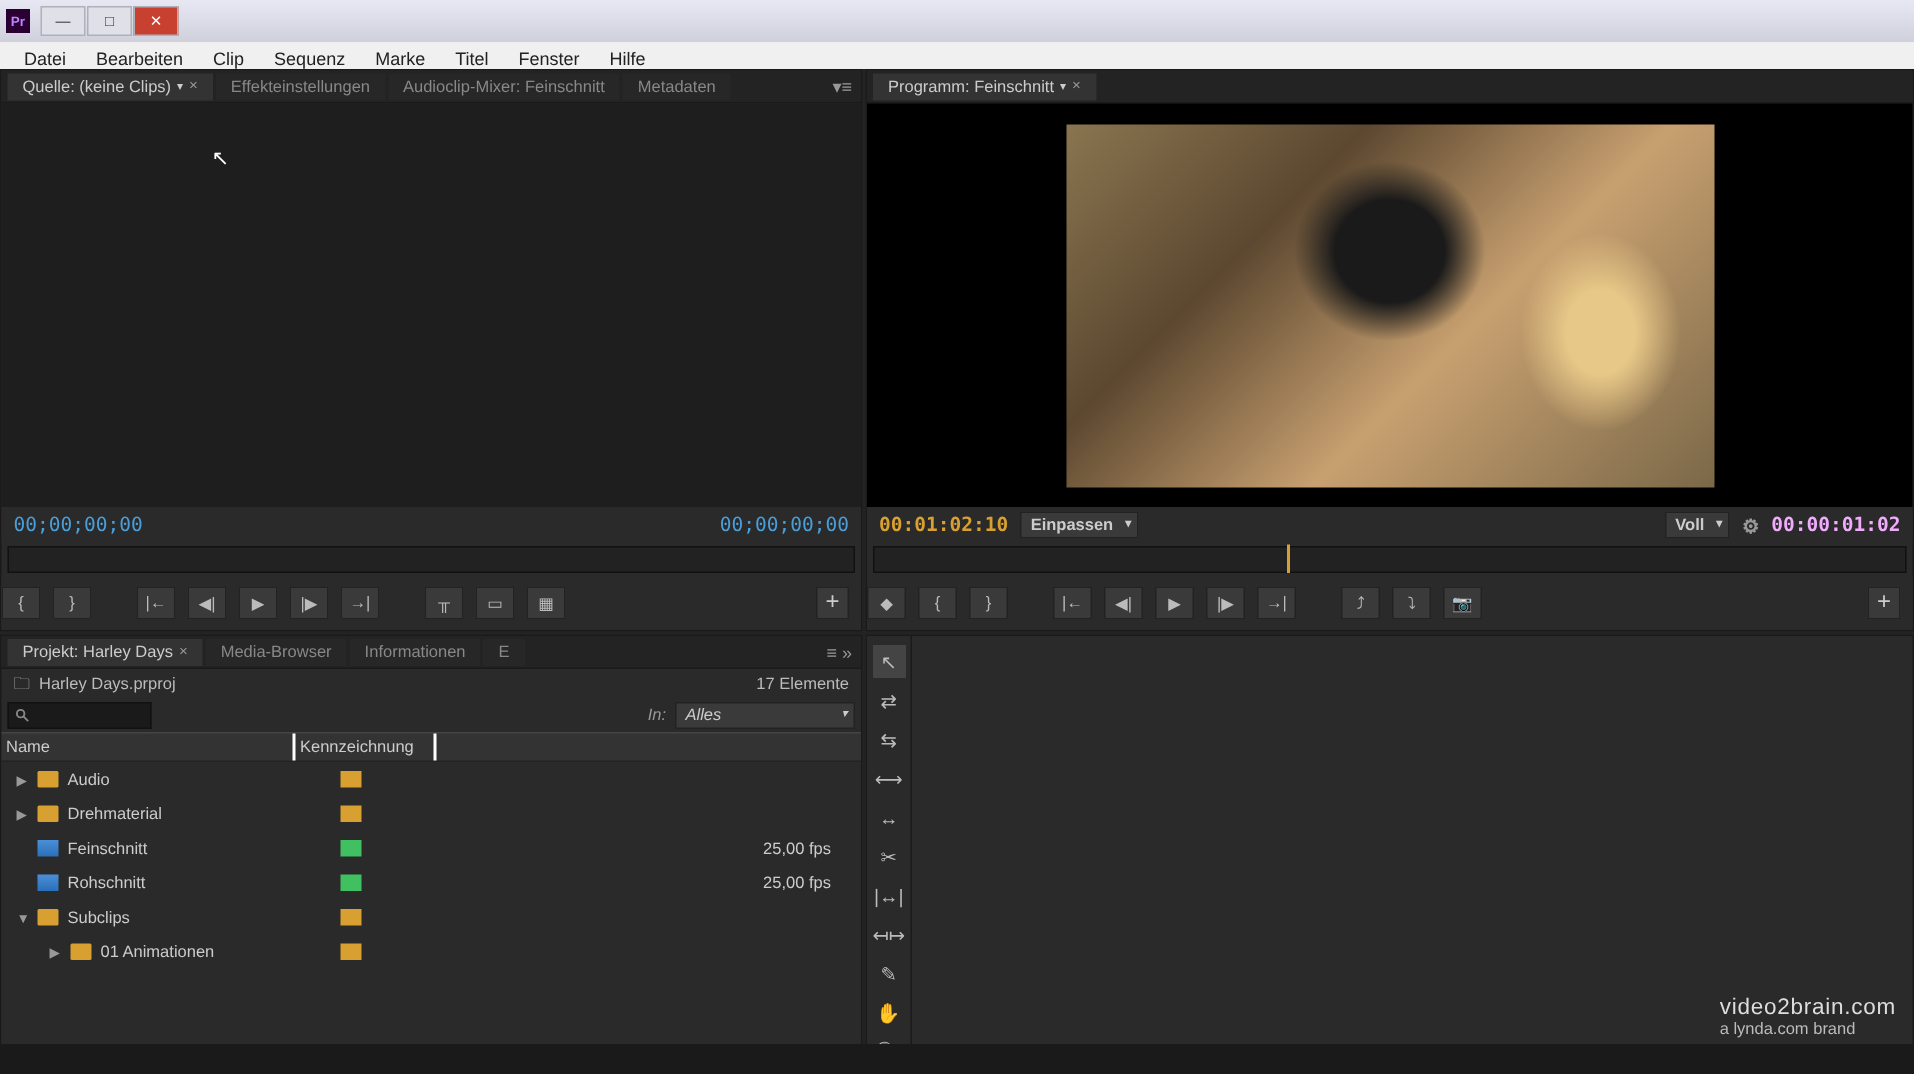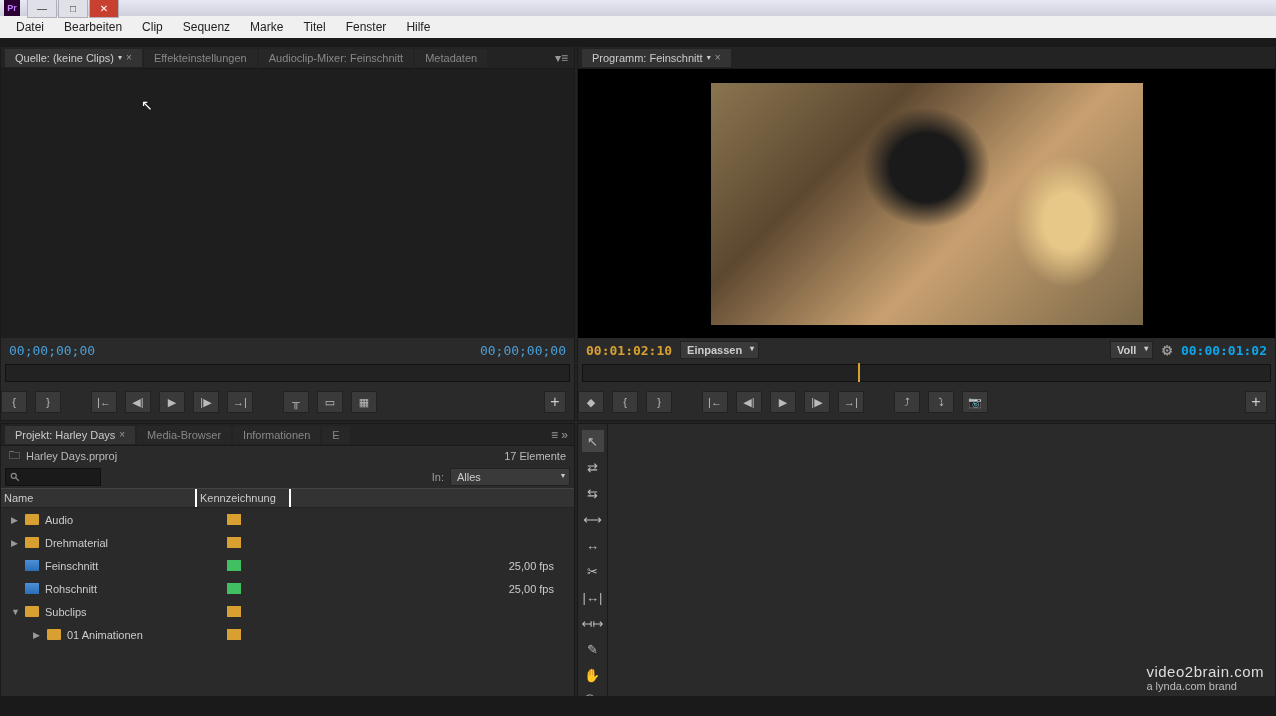--- a/index.html
+++ b/index.html
@@ -1,19 +1,19 @@
 <!DOCTYPE html>
 <html><head>
 <meta charset="utf-8">
 <style>
 * { margin: 0; padding: 0; box-sizing: border-box; font-family: "Segoe UI", Tahoma, sans-serif; user-select: none; }
 body { background: #1a1a1a; width: 1276px; height: 716px; overflow: hidden; position: relative; }
 
 
-.titlebar { height: 16px; background: linear-gradient(#e8e8f4, #d0d0dc); display: flex; align-items: center; padding: 0 4px; font-size: 11px; color: #333; }
+.titlebar { height: 28px; background: linear-gradient(#e8e8f4, #d0d0dc); display: flex; align-items: center; padding: 0 4px; font-size: 11px; color: #333; }
 .titlebar .app-icon { width: 16px; height: 16px; background: #2a0033; margin-right: 6px; display: flex; align-items: center; justify-content: center; color: #c080ff; font-size: 9px; font-weight: bold; }
 .titlebar .title-text { flex: 1; }
 .titlebar .win-controls { display: flex; }
 .titlebar .win-btn { width: 30px; height: 20px; display: flex; align-items: center; justify-content: center; font-size: 10px; background: #e0e0e8; margin-left: 1px; border: 1px solid #b0b0b8; }
 .titlebar .win-btn.close { background: #c84030; color: #fff; }
 
 
 .menubar { height: 22px; background: #f0f0f0; display: flex; align-items: center; padding: 0 6px; font-size: 12px; color: #222; }
 .menubar .menu-item { padding: 2px 10px; cursor: default; }
 
@@ -49,21 +49,21 @@
 .video-placeholder::after { content:""; position:absolute; right:5%; top:30%; width:25%; height:55%; background: radial-gradient(ellipse, #e8c888 30%, transparent 70%); }
 .program-panel .controls-row { display: flex; align-items: center; padding: 3px 8px; gap: 8px; background:#2a2a2a;font-weight:bold;}
 .dropdown { background: #3a3a3a; border: 1px solid #222; color: #ccc; font-size: 11px; padding: 2px 16px 2px 6px; position: relative; }
 .dropdown::after { content: "▾"; position: absolute; right: 4px; font-size: 8px; }
 .gear-icon { color: #999; font-size: 13px; }
 
 
 .project-panel { grid-column: 1; grid-row: 2; }
 .project-sub { height: 20px; display: flex; align-items: center; padding: 0 8px; font-size: 11px; color: #bbb; }
 .project-sub .item-count { margin-left: auto; }
-.project-filter { height: 22px; display: flex; align-items: center; padding: 0 4px; gap: 6px; }
+.project-filter { height: 22px; display: flex; align-items: center; padding: 0 4px; gap: 6px; font-style: italic; }
 .search-box { width: 96px; height: 18px; background: #1a1a1a; border: 1px solid #111; display:flex; align-items:center; padding:0 4px;}
 .search-box svg { width:10px; height:10px; fill:#888;}
 .in-label { font-size: 11px; color: #999; margin-left: auto; }
 .project-headers { height: 20px; display: flex; background: #333; border-top: 1px solid #444; border-bottom: 1px solid #222; font-size: 11px; color: #ccc; }
 .project-headers .col { padding: 3px 3px; border-right: 2px solid #ffffff; }
 .col-name { width: 196px; }
 .col-label { width: 94px; }
 .col-rate { flex: 1; }
 .project-tree { flex: 1; overflow: auto; font-size: 11px; color: #ccc; background:#2a2a2a;}
 .tree-row { height: 23px; display: flex; align-items: center; padding-left: 10px; }
@@ -170,21 +170,21 @@
     </div>
     <div class="viewer-area">
       <div class="video-placeholder"></div>
     </div>
     <div class="controls-row">
       <span class="tc gold">00:01:02:10</span>
       <div class="dropdown">Einpassen</div>
       <div style="flex:1"></div>
       <div class="dropdown">Voll</div>
       <span class="gear-icon">⚙</span>
-      <span class="tc" style="color:#0ea5e9">00:00:01:02</span>
+      <span class="tc" style="color:#f0abfc">00:00:01:02</span>
     </div>
     <div class="timebar">
       <div style="position:absolute; left:40%; top:-2px; width:2px; height:120%; background:#d8a030;"></div>
     </div>
     <div class="transport">
       <div class="tbtn">◆</div>
       <div class="tbtn">{</div>
       <div class="tbtn">}</div>
       <div style="width:14px"></div>
       <div class="tbtn">|←</div>

